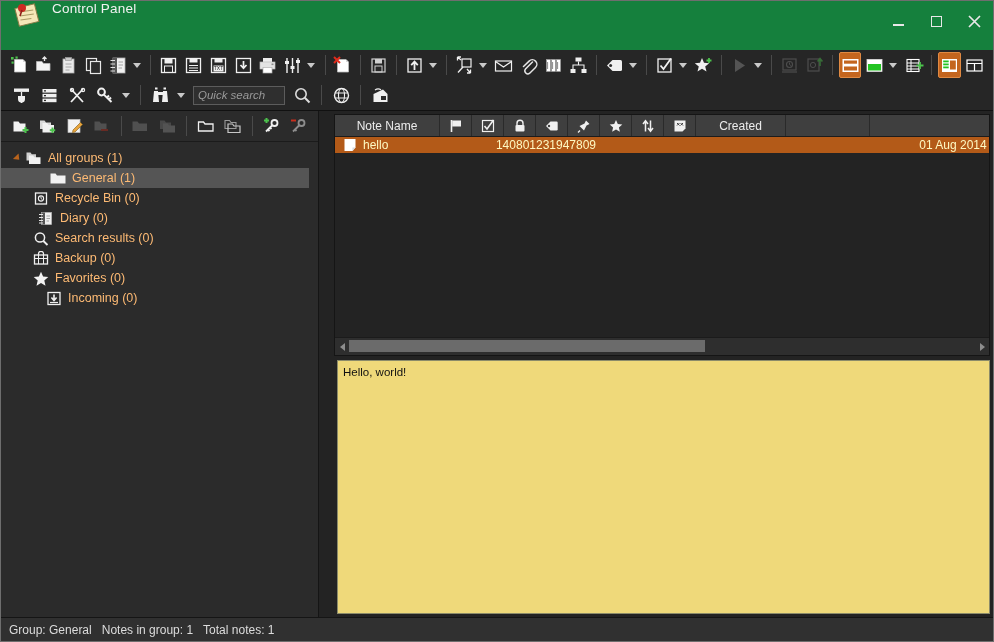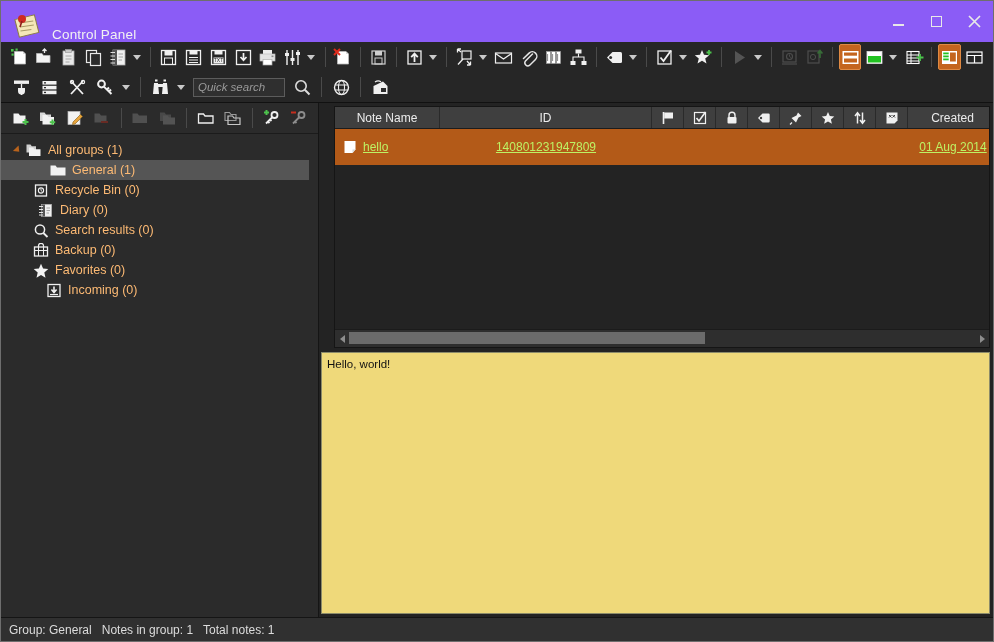--- a/index.html
+++ b/index.html
@@ -10,21 +10,21 @@
     -webkit-font-smoothing:antialiased;
   }
   .app{
     position:relative;width:994px;height:642px;
     background:#2b2b2b;border:1px solid #6e6e6e;box-sizing:border-box;
     display:flex;flex-direction:column;
   }
 
   
   .titlebar{
-    height:41px;background:#8b5cf6;display:flex;align-items:flex-end;
+    height:49px;background:#15803d;display:flex;align-items:flex-start;
     flex:0 0 auto;position:relative;
   }
   .title-icon{width:34px;height:30px;margin-left:9px;position:relative;flex:0 0 auto;}
   .title-text{color:#f2f2f2;font-size:13.5px;margin-left:8px;letter-spacing:.2px;}
   .wincontrols{position:absolute;right:0;top:0;height:41px;display:flex;align-items:center;}
   .winbtn{width:38px;height:41px;display:flex;align-items:center;justify-content:center;color:#e8e8e8;font-size:14px;}
   .minglyph{width:11px;height:2px;background:#e8e8e8;display:block;margin-top:6px;}
   .maxglyph{width:11px;height:11px;border:1.6px solid #e8e8e8;display:block;box-sizing:border-box;}
 
   
@@ -70,33 +70,33 @@
   
   .rightpanel{flex:1 1 auto;display:flex;flex-direction:column;min-width:0;background:#232323;}
 
   .listwrap{height:242px;flex:0 0 auto;display:flex;flex-direction:column;background:#232323;border:1px solid #151515;margin:3px 3px 0 15px;box-sizing:border-box;}
   .hdr{height:21px;display:flex;background:#3f3f3f;flex:0 0 auto;border-bottom:1px solid #1c1c1c;}
   .hcell{
     display:flex;align-items:center;justify-content:center;color:#ececec;font-size:12px;
     border-right:1px solid #2a2a2a;box-sizing:border-box;overflow:hidden;white-space:nowrap;flex:0 0 auto;
   }
   .rowarea{flex:1 1 auto;position:relative;overflow:hidden;}
-  .lrow{height:36px;display:flex;align-items:center;background:#b35a18;color:#bef264;font-size:12px;text-decoration:underline;}
+  .lrow{height:16px;display:flex;align-items:center;background:#b35a18;color:#fef9c3;font-size:12px;}
   .lcell{display:flex;align-items:center;box-sizing:border-box;overflow:hidden;white-space:nowrap;flex:0 0 auto;padding:0 6px;}
   .lcell.ctr{justify-content:center;padding:0;}
   .hscroll{height:17px;background:#2e2e2e;display:flex;align-items:center;flex:0 0 auto;border-top:1px solid #1b1b1b;}
   .sbtn{width:14px;height:15px;display:flex;align-items:center;justify-content:center;flex:0 0 auto;}
   .sbtn i{display:block;width:0;height:0;}
   .sbtn.left i{border-right:5px solid #8d8d8d;border-top:4px solid transparent;border-bottom:4px solid transparent;}
   .sbtn.right i{border-left:5px solid #8d8d8d;border-top:4px solid transparent;border-bottom:4px solid transparent;}
   .strack{flex:1 1 auto;height:15px;position:relative;}
   .sthumb{position:absolute;left:0;top:1px;height:12px;width:356px;background:#6b6b6b;}
 
   .editor{
-    flex:1 1 auto;margin:4px 3px 3px 2px;background:#efd97a;border:1px solid #8b8b6a;
+    flex:1 1 auto;margin:4px 3px 3px 18px;background:#efd97a;border:1px solid #8b8b6a;
     box-sizing:border-box;min-height:0;overflow:hidden;
   }
   .editor-text{
     color:#111;font-size:11.5px;font-family:"Liberation Sans",sans-serif;
     padding:4px 5px;white-space:pre-wrap;line-height:1.25;
   }
 
   
   .status{
     height:23px;flex:0 0 auto;background:#303030;border-top:1px solid #151515;
@@ -652,23 +652,20 @@
       </div>
     </div>
 
     <div class="rightpanel">
 
       <div class="listwrap">
 
         <div class="hdr">
           <div class="hcell" style="width:105px">
               <span>Note Name</span>
-            </div>
-          <div class="hcell" style="width:212px">
-              <span>ID</span>
             </div>
           <div class="hcell" style="width:32px">
             <svg width="14" height="14" viewBox="0 0 14 14">
                 <path d="M2.5 1 V13" stroke="#f0f0f0" stroke-width="1.6"></path>
                 <path d="M3.2 1.5 H12 V7.5 H3.2 Z" fill="#f0f0f0"></path>
               </svg>
           </div>
           <div class="hcell" style="width:32px">
             <svg width="14" height="14" viewBox="0 0 14 14">
                 <rect x="1.5" y="1.5" width="11" height="11" fill="none" stroke="#f0f0f0" stroke-width="1.2"></rect>

